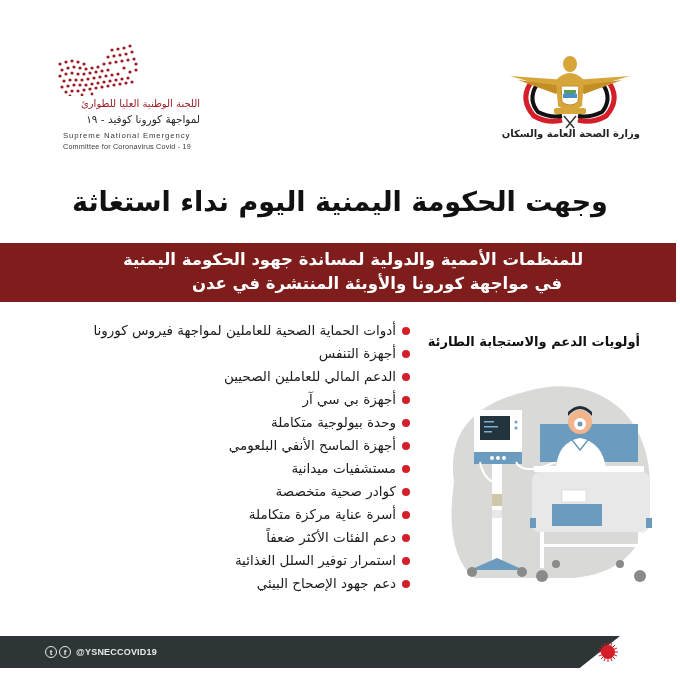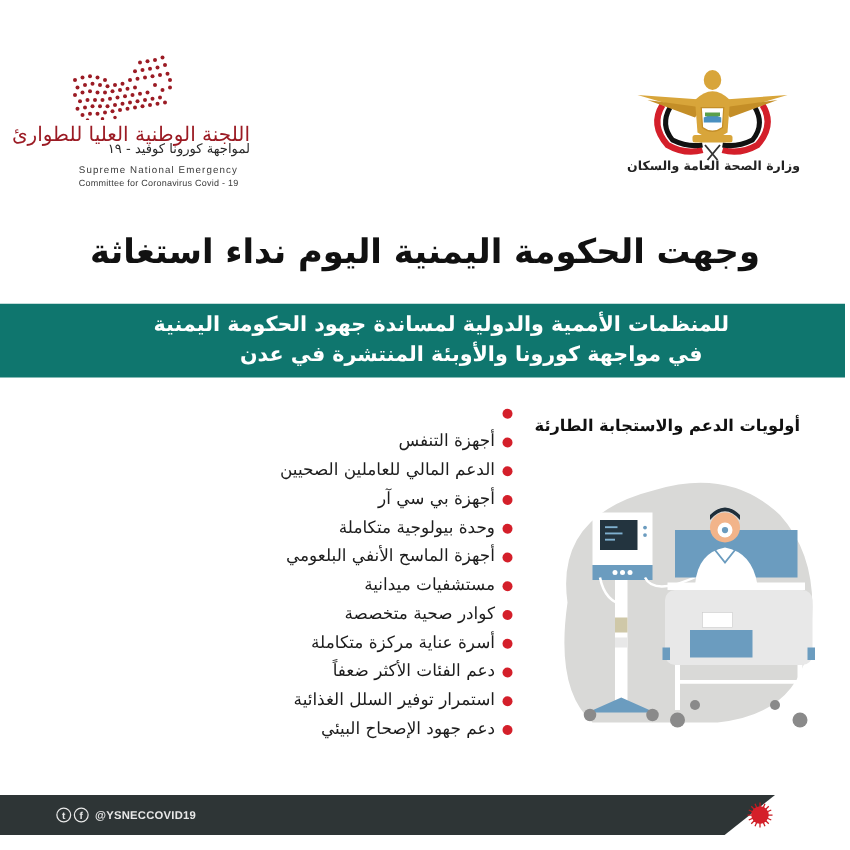--- a/index.html
+++ b/index.html
@@ -1,34 +1,34 @@
 <!DOCTYPE html>
 <html><head>
 <meta charset="utf-8">
 <style>
   html, body { margin: 0; padding: 0; }
   body { width: 680px; height: 680px; background: #ffffff; position: relative; overflow: hidden; font-family: "DejaVu Sans", sans-serif; }
   .abs { position: absolute; }
 
   
   #logo-dots { left: 56px; top: 40px; width: 84px; height: 56px; }
-  .logo-ar1 { left: 60px; top: 98px; width: 140px; text-align: left; direction: rtl; font-size: 16px; color: #9b1b24; white-space: nowrap; }
+  .logo-ar1 { left: 60px; top: 98px; width: 140px; text-align: right; direction: rtl; font-size: 10px; color: #9b1b24; white-space: nowrap; }
   .logo-ar2 { left: 60px; top: 113px; width: 140px; text-align: right; direction: rtl; font-size: 10.5px; color: #2a2a2a; white-space: nowrap; }
   .logo-en1 { left: 63px; top: 131px; font-family: "Liberation Sans", sans-serif; font-size: 7.8px; letter-spacing: 0.9px; color: #3b3b3b; white-space: nowrap; }
   .logo-en2 { left: 63px; top: 142px; font-family: "Liberation Sans", sans-serif; font-size: 7.2px; letter-spacing: 0.2px; color: #3b3b3b; white-space: nowrap; }
 
   
   #emblem { left: 508px; top: 50px; width: 124px; height: 80px; }
   .ministry { left: 500px; top: 128px; width: 140px; text-align: right; direction: rtl; font-size: 10px; font-weight: bold; color: #222; white-space: nowrap; }
 
   
   .headline { left: 0; top: 186px; width: 680px; text-align: center; direction: rtl; font-size: 27px; font-weight: bold; color: #111; white-space: nowrap; }
 
   
-  .banner { left: 0; top: 243px; width: 676px; height: 59px; background: #0f766e; }
+  .banner { left: 0; top: 243px; width: 676px; height: 59px; background: #7f1d1d; }
   .banner-line { width: 100%; text-align: center; direction: rtl; color: #ffffff; font-weight: bold; font-size: 16.5px; line-height: 24px; white-space: nowrap; padding-left: 39px; }
   .banner-line.l1 { margin-top: 5px; padding-left: 30px; box-sizing: border-box; }
 
   
   .section-title { left: 430px; top: 334px; width: 210px; text-align: left; direction: rtl; font-size: 13px; font-weight: bold; color: #111; white-space: nowrap; }
 
   
   #illustration { left: 434px; top: 372px; width: 226px; height: 226px; }
 
   
@@ -156,20 +156,21 @@
 <div class="abs banner">
   <div class="banner-line l1">للمنظمات الأممية والدولية لمساندة جهود الحكومة اليمنية</div>
   <div class="banner-line">في مواجهة كورونا والأوبئة المنتشرة في عدن</div>
 </div>
 
 <div class="abs section-title">أولويات الدعم والاستجابة الطارئة</div>
 
 <ul class="abs list">
   <li>
       <span class="bullet"></span>
+      <span>أدوات الحماية الصحية للعاملين لمواجهة فيروس كورونا</span>
     </li>
   <li>
       <span class="bullet"></span>
       <span>أجهزة التنفس</span>
     </li>
   <li>
       <span class="bullet"></span>
       <span>الدعم المالي للعاملين الصحيين</span>
     </li>
   <li>

